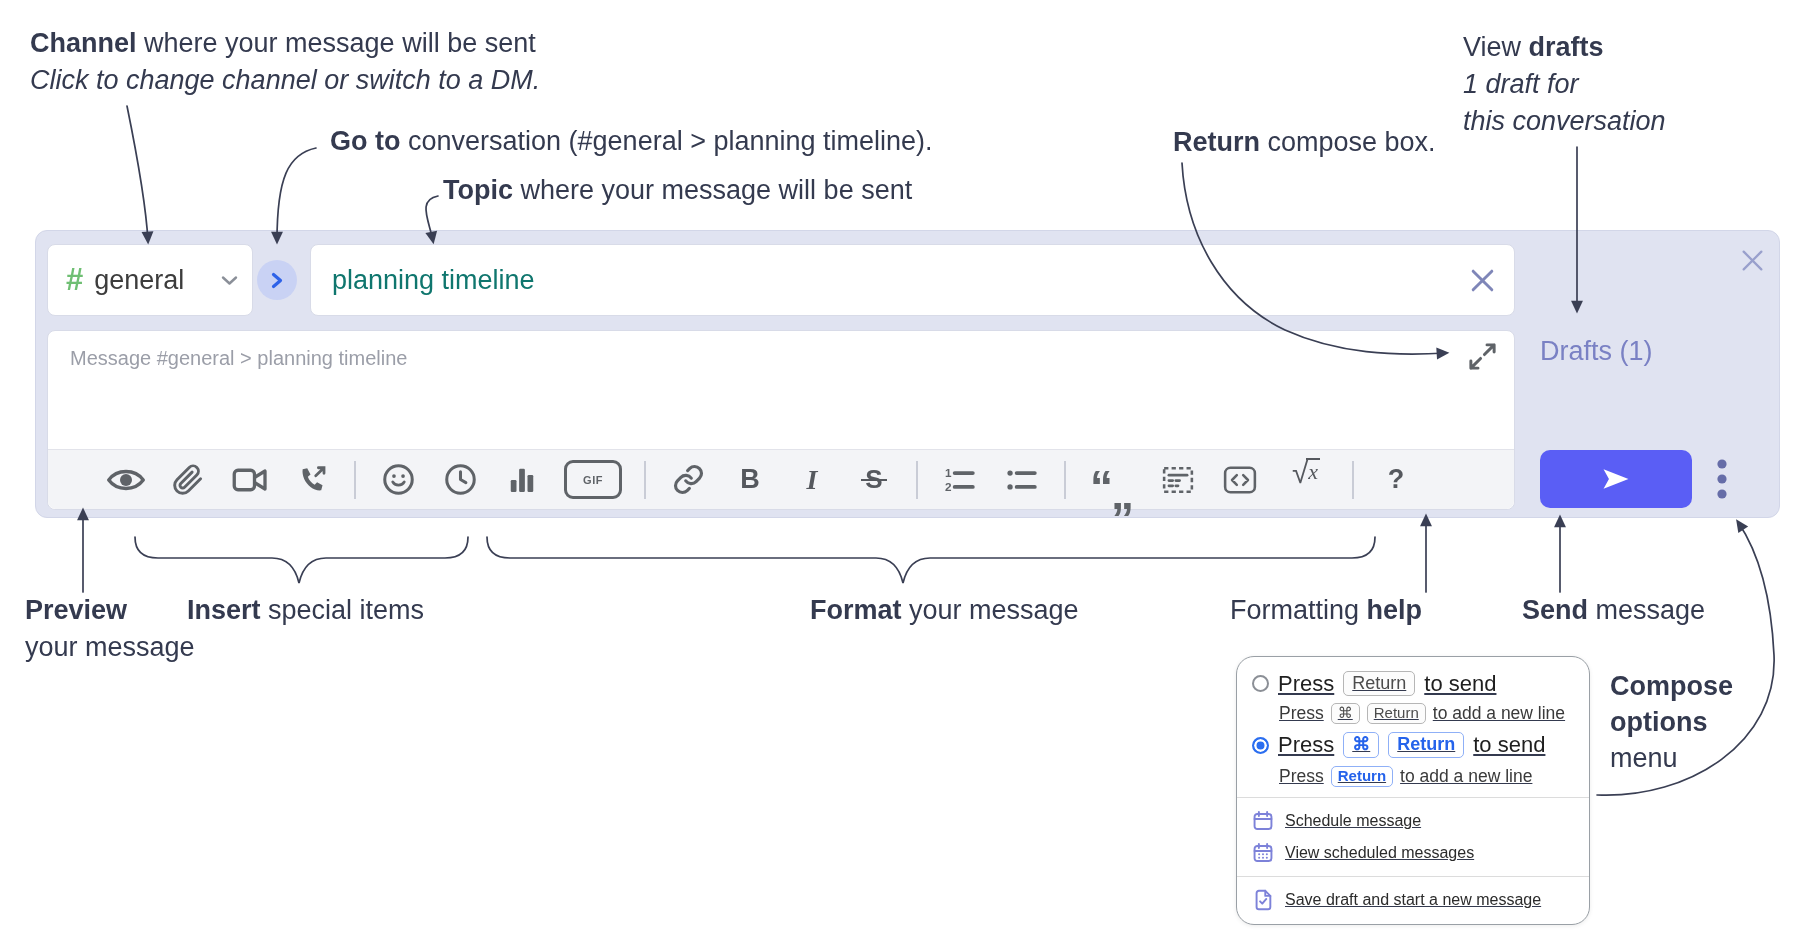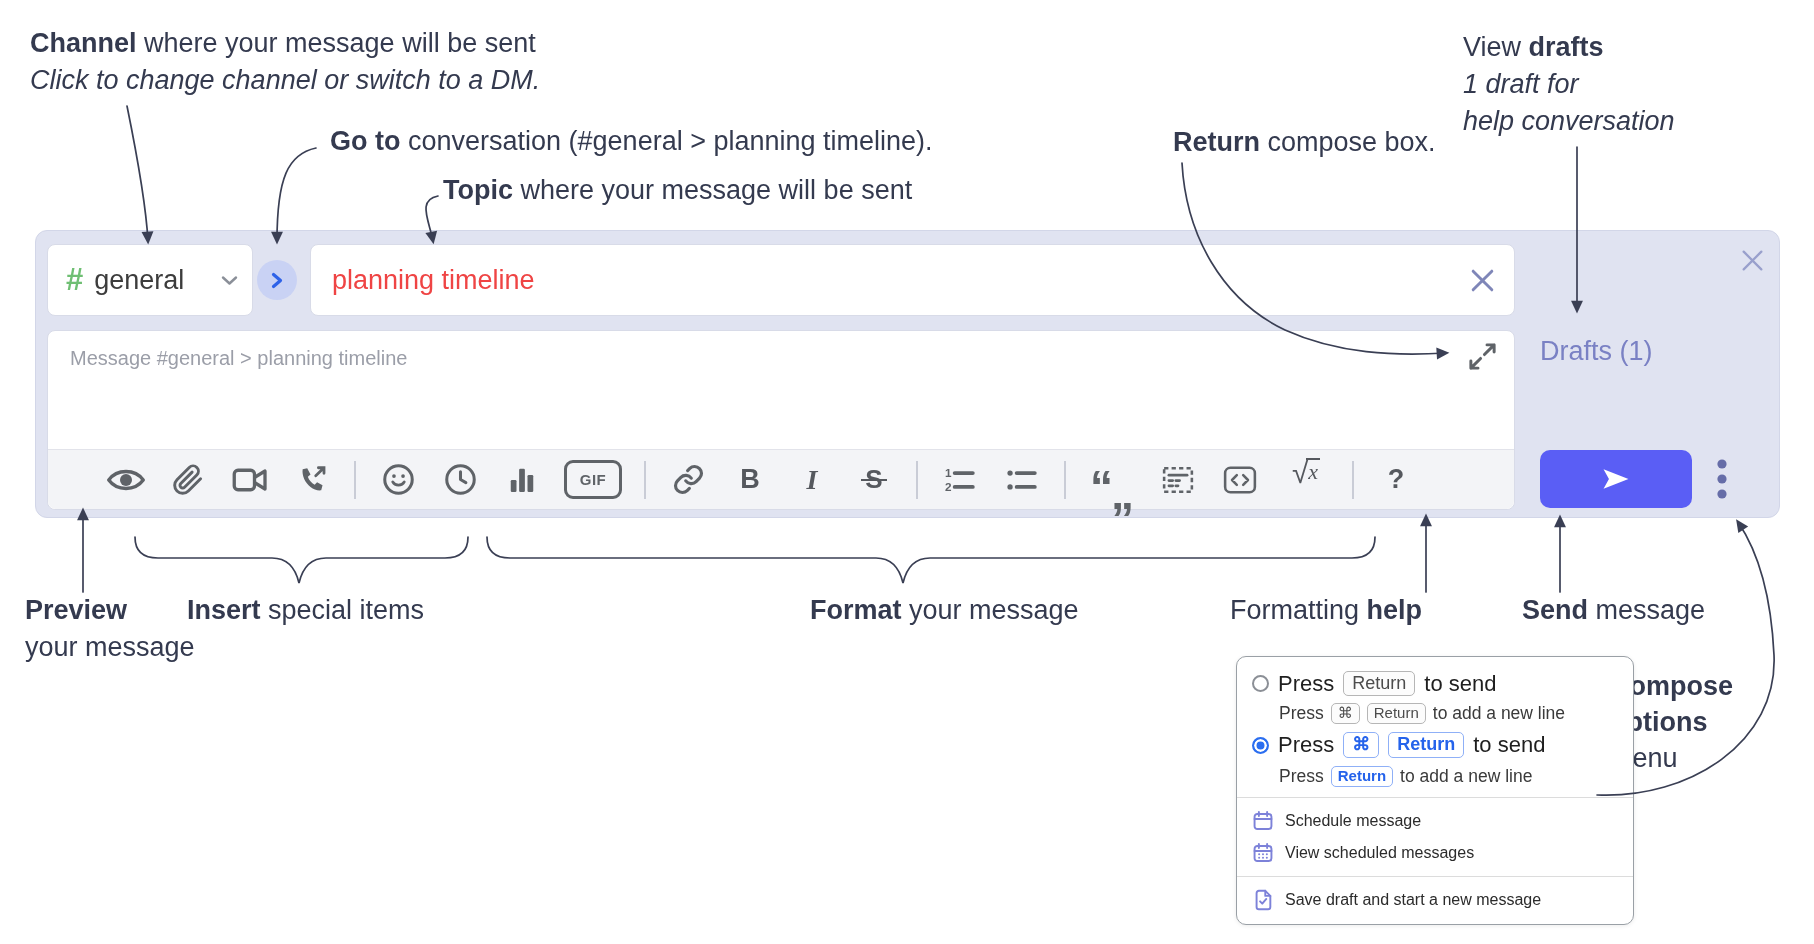--- a/index.html
+++ b/index.html
@@ -13,53 +13,53 @@
   .panel{left:35px;top:230px;width:1745px;height:288px;background:#e0e3f1;
     border:1px solid #d2d6e8;border-radius:12px;box-sizing:border-box;}
   .whitebox{background:#fff;border:1px solid #d8dbe8;border-radius:8px;box-sizing:border-box;}
   .channel-box{left:47px;top:244px;width:206px;height:72px;display:flex;align-items:center;padding:0 14px 0 18px;}
   .hash{color:#6fbf73;font-weight:bold;font-size:31px;}
   .chname{font-size:27px;color:#3c3c3c;margin-left:11px;}
   .chev{margin-left:auto;display:flex;}
   .goto-btn{left:257px;top:260px;width:40px;height:40px;border-radius:50%;background:#c9d2f4;
     display:flex;align-items:center;justify-content:center;}
   .topic-box{left:310px;top:244px;width:1205px;height:72px;display:flex;align-items:center;padding:0 18px 0 21px;}
-  .topic-text{font-size:27px;color:#ef4444;}
+  .topic-text{font-size:27px;color:#0f766e;}
   .topic-clear{margin-left:auto;display:flex;cursor:pointer;}
   .panel-close{left:1736px;top:244px;width:32px;height:32px;display:flex;align-items:center;justify-content:center;}
   .drafts{left:1540px;top:336px;font-size:27px;color:#7a81c4;}
   .msgbox{left:47px;top:330px;width:1468px;height:180px;}
   .placeholder{left:22px;top:16px;font-size:20px;color:#9b9ea8;position:absolute;}
   .expand-btn{position:absolute;right:16px;top:10px;}
   .tbar{position:absolute;left:0;right:0;bottom:0;height:60px;background:#f3f4f7;
     border-top:1px solid #e2e3ea;border-radius:0 0 8px 8px;display:flex;align-items:center;
     padding-left:58px;gap:22px;box-sizing:border-box;}
   .tbtn{width:40px;height:44px;display:flex;align-items:center;justify-content:center;flex:0 0 auto;color:#5f6368;}
   .tdiv{width:2px;height:38px;background:#c9ccd6;flex:0 0 auto;}
   .gifbox{width:52px;height:33px;border:3px solid #5f6368;border-radius:9px;display:flex;
-    align-items:center;justify-content:center;font-size:15px;font-weight:bold;color:#5f6368;letter-spacing:.5px;flex:0 0 auto;}
+    align-items:center;justify-content:center;font-size:11px;font-weight:bold;color:#5f6368;letter-spacing:.5px;flex:0 0 auto;}
   .tB{font-size:27px;font-weight:bold;color:#55585e;}
   .tI{font-family:"Liberation Serif",serif;font-style:italic;font-weight:600;font-size:28px;color:#55585e;}
   .tS{font-size:26px;font-weight:600;color:#55585e;position:relative;}
   .tS::after{content:"";position:absolute;left:-4px;right:-4px;top:48%;height:2.6px;background:#55585e;}
   .quote{width:46px;display:flex;color:#5f6368;font-weight:bold;}
   .q1{font-size:46px;line-height:20px;margin-top:14px;}
   .q2{font-size:46px;line-height:20px;margin-top:26px;margin-left:-2px;}
   .math{display:flex;align-items:flex-start;color:#55585e;}
   .math .rt{font-size:30px;line-height:30px;}
   .math .mx{font-family:"Liberation Serif",serif;font-style:italic;font-size:22px;line-height:24px;
     border-top:2.4px solid #55585e;margin-left:-2px;padding:0 2px;}
   .thelp{font-size:27px;font-weight:600;color:#55585e;}
   .send-btn{left:1540px;top:450px;width:152px;height:58px;border-radius:10px;background:#5a5ef5;
     display:flex;align-items:center;justify-content:center;}
   .dots{left:1712px;top:455px;}
   
-  .popup{left:1236px;top:656px;width:398px;background:#fff;border:1.5px solid #9aa0a6;
-    border-radius:10px;z-index:10;padding:10px 0 8px;box-sizing:border-box;
-    box-shadow:0 1px 4px rgba(0,0,0,.08);}
+  .popup{left:1236px;top:656px;width:354px;background:#fff;border:1.5px solid #9aa0a6;
+    border-radius:18px;z-index:10;padding:10px 0 8px;box-sizing:border-box;
+    box-shadow:0 1px 4px rgba(0,0,0,.08);text-decoration:underline;}
   .prow-main{display:flex;align-items:center;gap:9px;padding:0 15px;height:33px;font-size:22px;color:#1f1f1f;white-space:nowrap;}
   .prow-sub{display:flex;align-items:center;gap:7px;padding:0 15px 0 42px;height:27px;font-size:17.5px;color:#3a3a3a;white-space:nowrap;}
   .radio{width:17px;height:17px;border-radius:50%;border:2px solid #8b8f96;background:#fff;flex:0 0 auto;box-sizing:border-box;}
   .radio.sel{border-color:#2b6ef0;background:#2b6ef0;box-shadow:inset 0 0 0 2.5px #fff;}
   .kbd{display:inline-block;border:1.4px solid #b6b6b6;border-radius:5px;padding:1px 8px 2px;
     font-size:18px;color:#4c4c4c;background:#fcfcfc;line-height:1.15;}
   .kbd.sm{font-size:15px;padding:0 6px 1px;}
   .kbd.blue{border-color:#8fb0f7;color:#2563eb;font-weight:600;background:#fff;}
   .pdiv{border:none;border-top:1px solid #dcdcdc;margin:7px 0;}
   .pitem{display:flex;align-items:center;gap:11px;padding:0 15px;height:32px;font-size:16px;color:#2b2b2b;white-space:nowrap;}
@@ -100,21 +100,21 @@
   </div>
   <div class="abs ann" style="left:443px;top:172px;">
     <span class="b">Topic</span><span> where your message will be sent</span>
   </div>
   <div class="abs ann" style="left:1173px;top:124px;">
     <span class="b">Return</span><span> compose box.</span>
   </div>
   <div class="abs ann" style="left:1463px;top:29px;">
     <div><span>View </span><span class="b">drafts</span></div>
     <div class="it">1 draft for</div>
-    <div class="it">help conversation</div>
+    <div class="it">this conversation</div>
   </div>
 
   <div class="abs panel"></div>
 
   <div class="abs whitebox channel-box">
     <span class="hash">#</span>
     <span class="chname">general</span>
     <span class="chev">
       <svg width="17" height="11" viewBox="0 0 17 11">
           <path d="M2 2.5 L8.5 8.5 L15 2.5" stroke="#8a8f98" stroke-width="2.4" fill="none" stroke-linecap="round" stroke-linejoin="round"></path>

